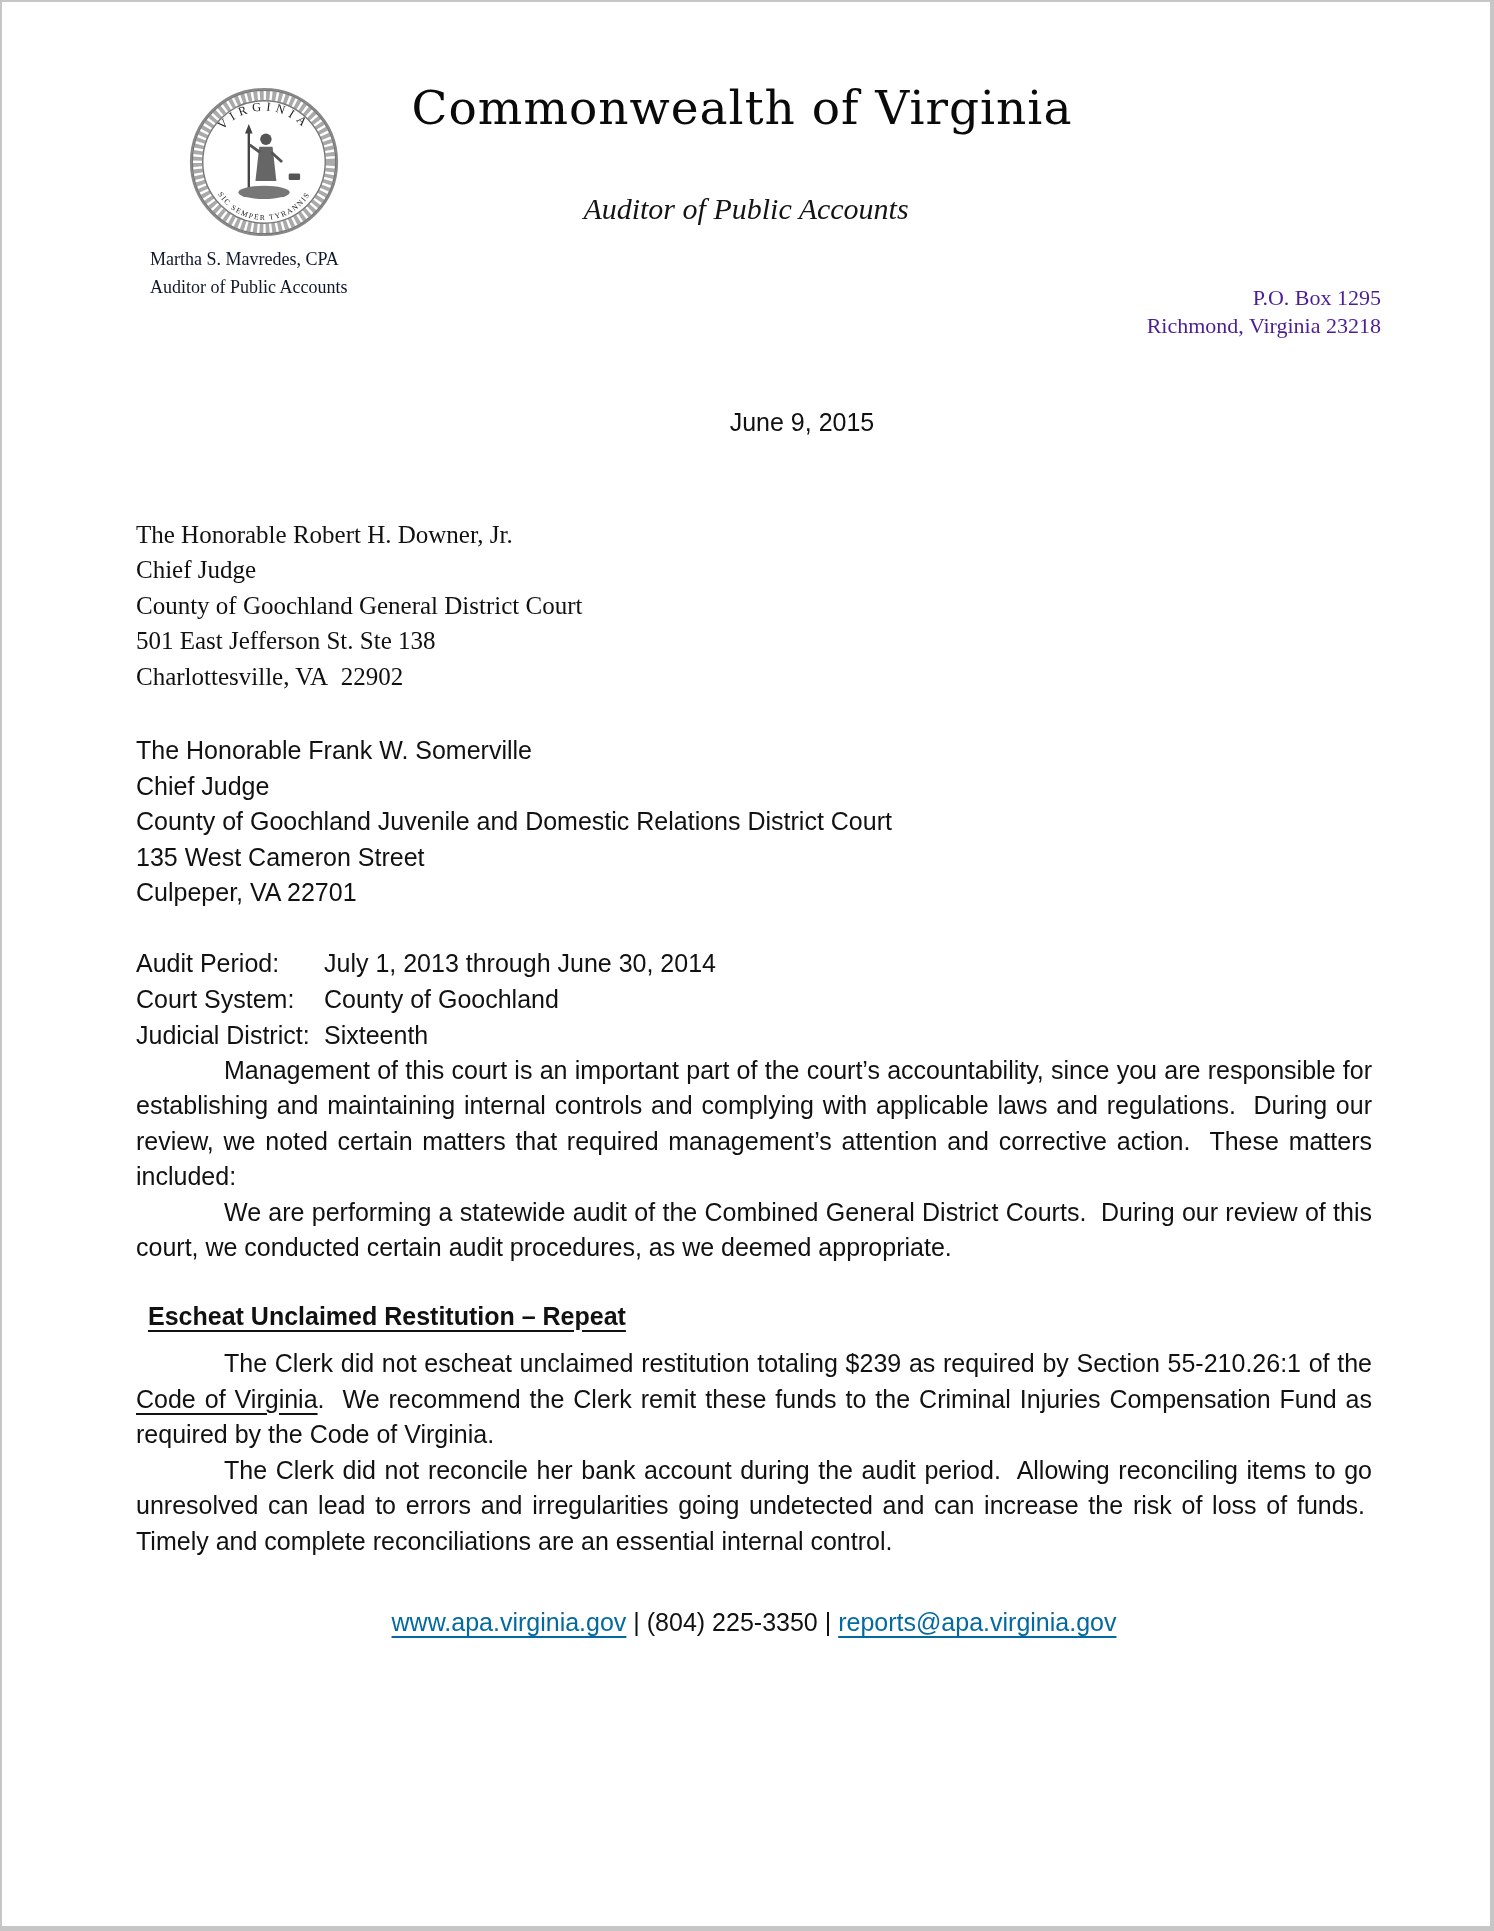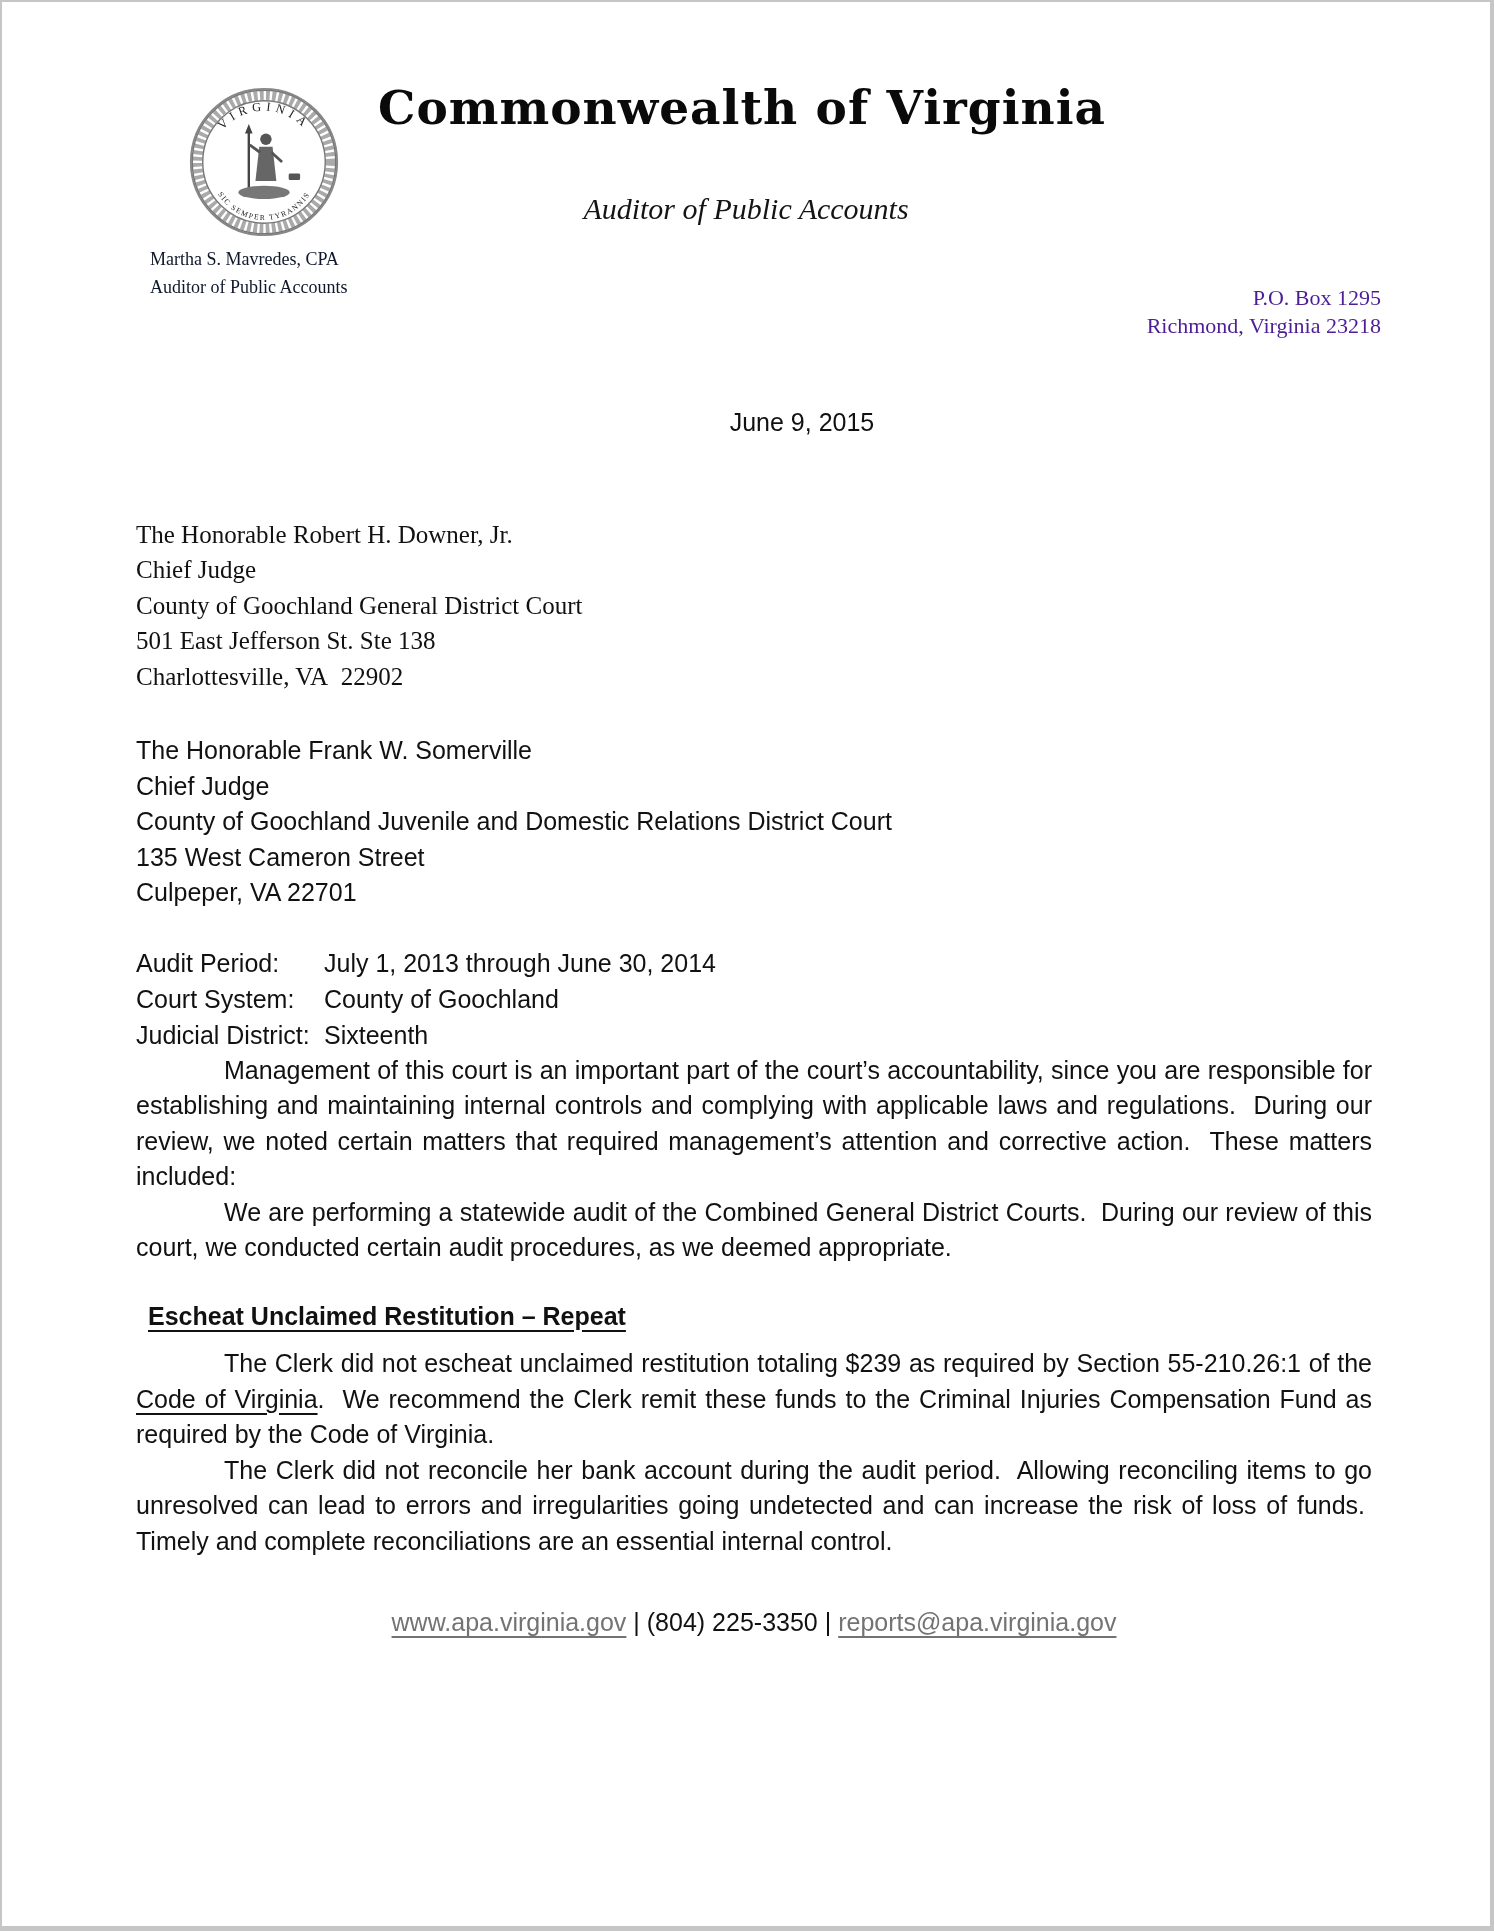--- a/index.html
+++ b/index.html
@@ -24,21 +24,21 @@
     top: 84px;
     width: 158px;
     height: 152px;
   }
   .lh-title {
     position: absolute;
     left: 0; right: 8px;
     top: 78px;
     text-align: center;
     font-family: "DejaVu Serif", serif;
-    font-weight: 700;
+    font-weight: 400;
     font-size: 47px;
     letter-spacing: 1px;
     color: #0a0a0a;
   }
   .lh-subtitle {
     position: absolute;
     left: 0; right: 0;
     top: 190px;
     text-align: center;
     font-family: "Liberation Serif", serif;
@@ -117,21 +117,21 @@
     text-decoration: underline;
     text-underline-offset: 5px;
   }
 
   
   .page-footer {
     margin-top: 46px;
     text-align: center;
   }
   .footer-link {
-    color: #737373;
+    color: #0369a1;
     text-decoration: underline;
     text-underline-offset: 5px;
     cursor: pointer;
   }
   .footer-sep, .footer-phone { color: #111111; }
 </style>
 </head>
 <body>
 
 <div class="page">

